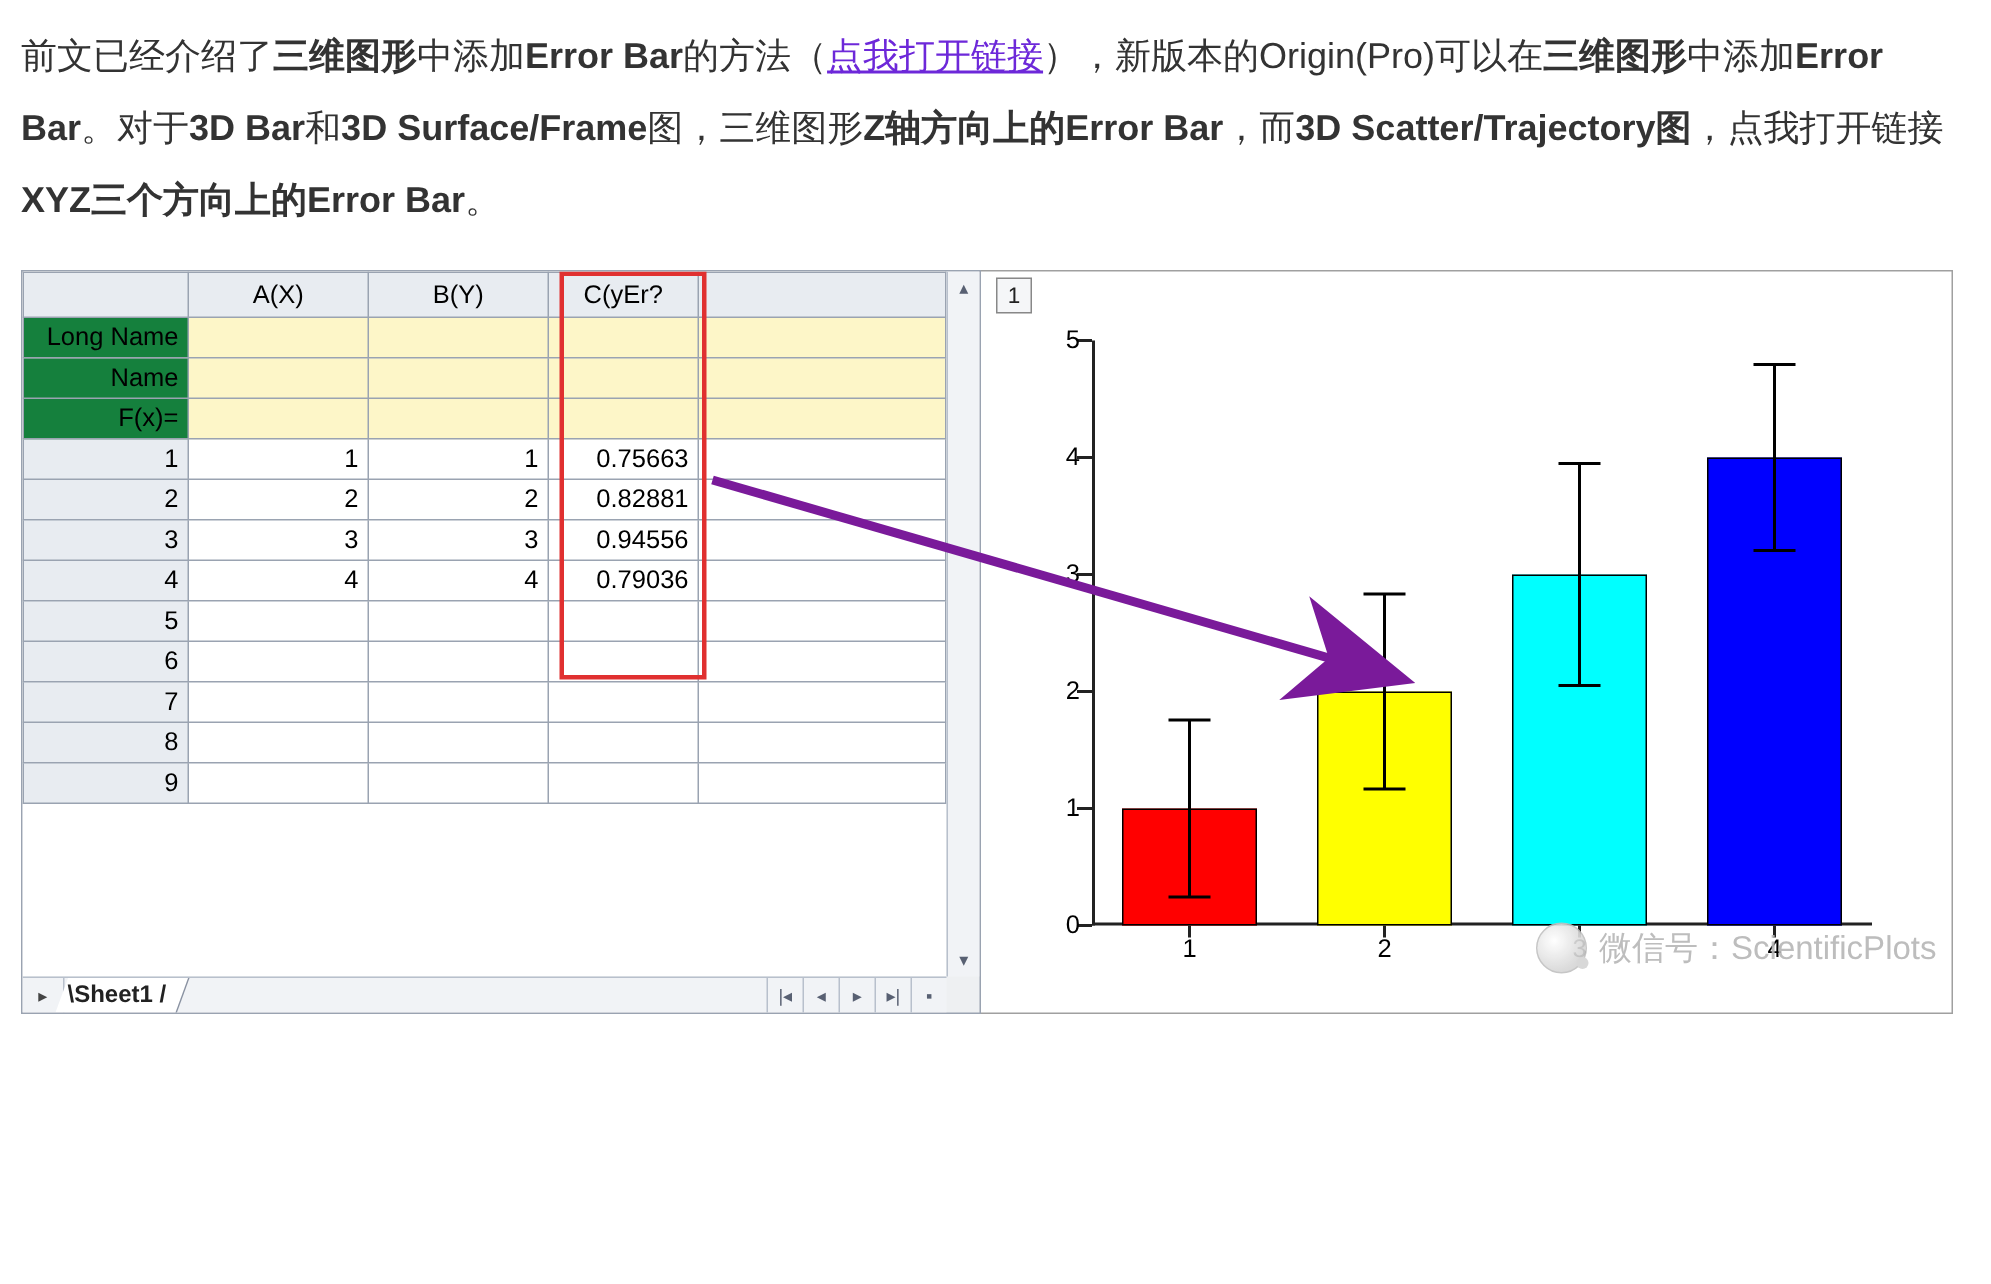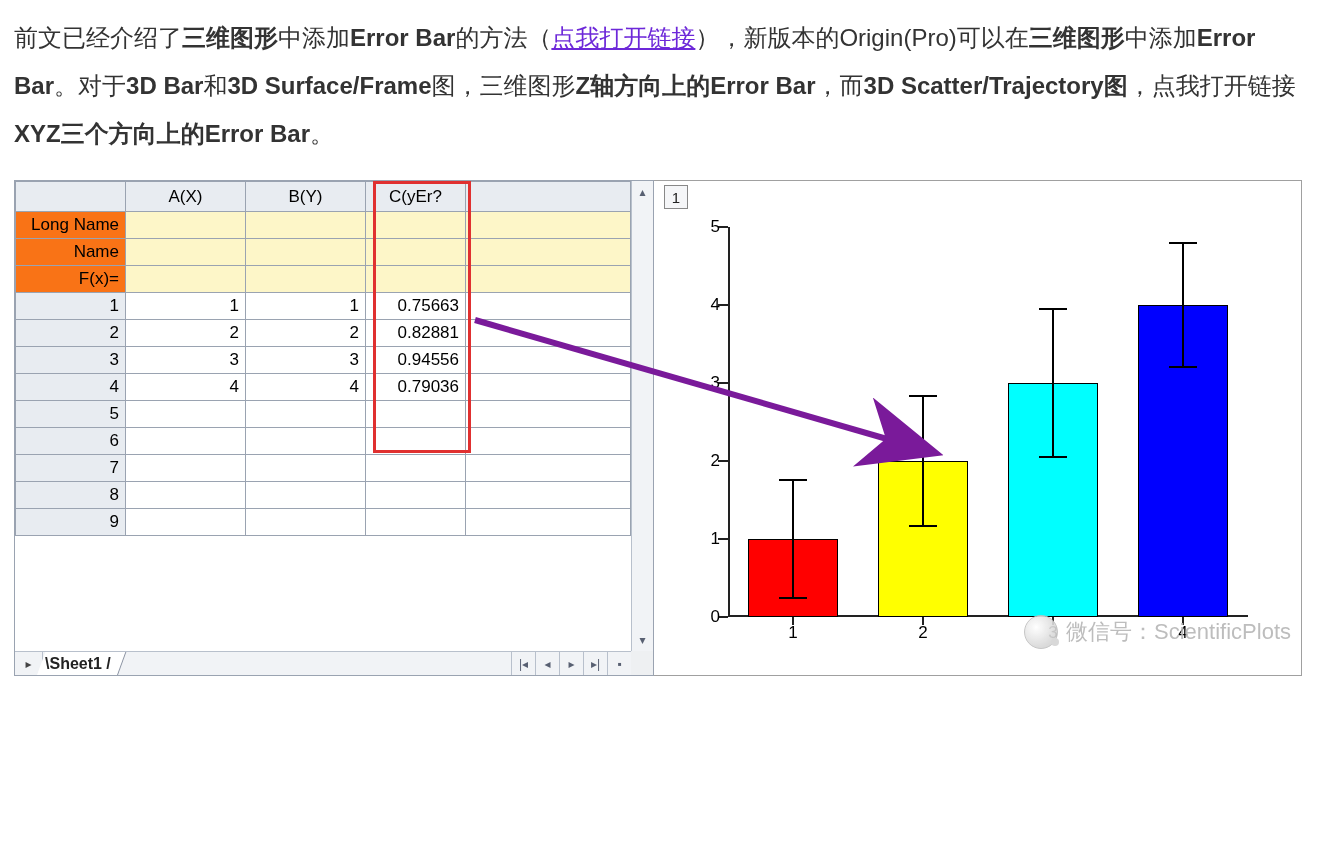--- a/index.html
+++ b/index.html
@@ -61,21 +61,21 @@
     height: 30px;
   }
   table.grid td.rowh {
     background: #e8ecf1;
     text-align: right;
     width: 110px;
     color: #000;
   }
   table.grid td.rowh.num { text-align: right; font-weight: 400;}
   tr.meta td { background: #fdf6c8; }
-  tr.meta td.rowh { background: #f97316; }
+  tr.meta td.rowh { background: #15803d; }
   .red-rect {
     position: absolute;
     border: 3px solid #e03030;
     left: 358px; top: 0px;
     width: 98px; height: 272px;
     pointer-events: none;
   }
   .vscroll {
     position: absolute; right: 0; top: 0; bottom: 24px; width: 22px;
     background: #f1f3f6; border-left: 1px solid #b8c0cc;

